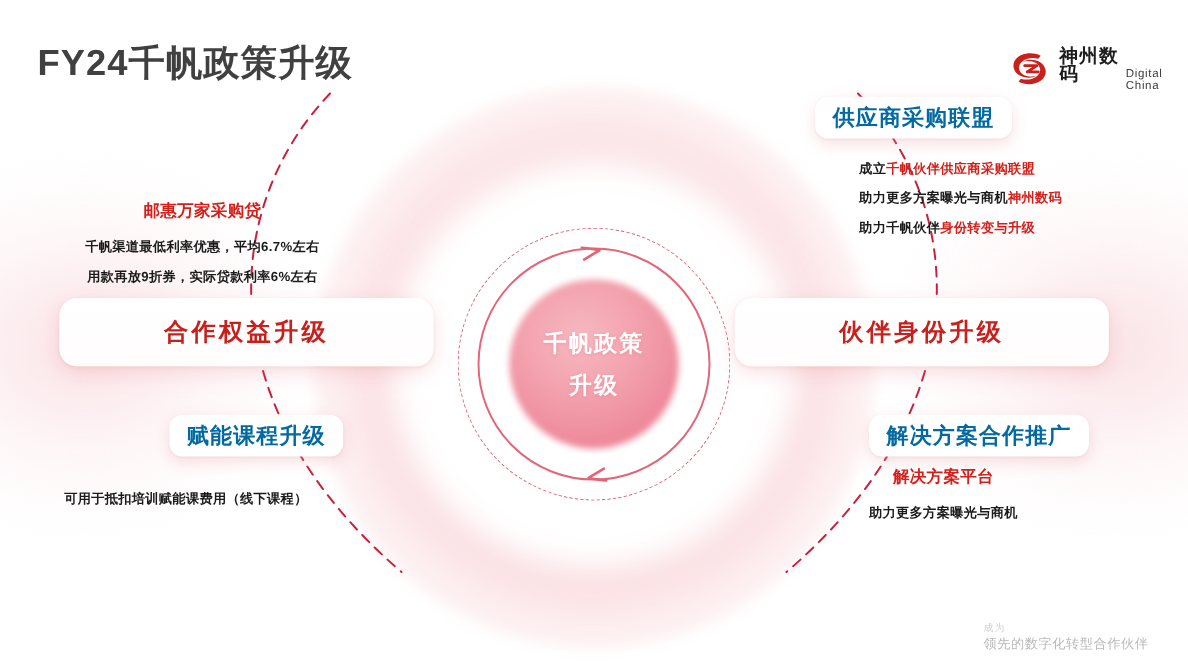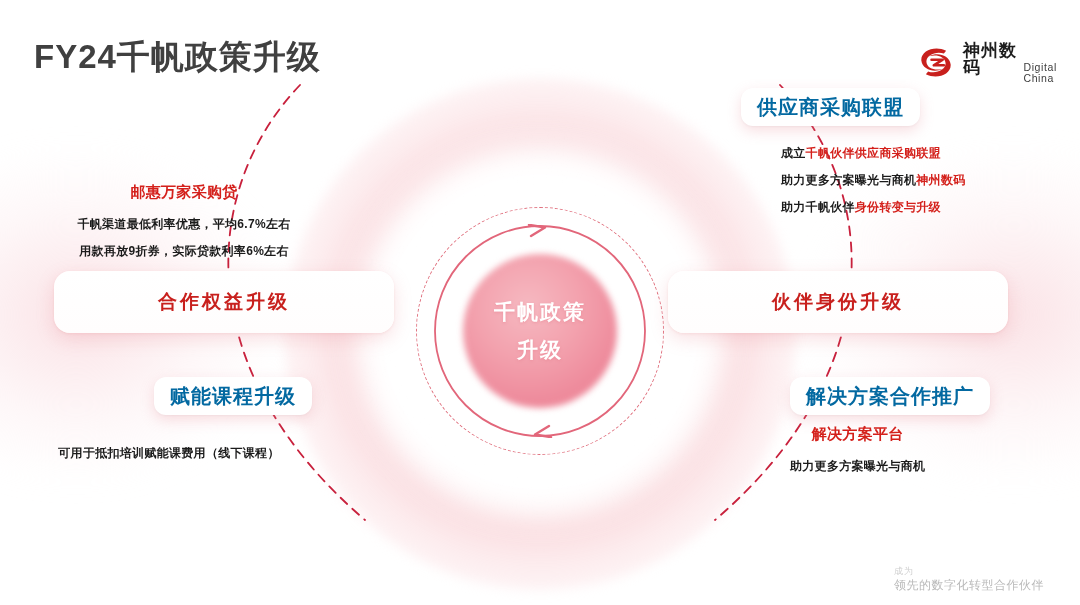--- a/index.html
+++ b/index.html
@@ -74,21 +74,21 @@
     text-shadow:0 1px 3px rgba(230,120,135,0.45);
   }
 
   
   .pill{
     position:absolute;height:62px;width:340px;
     background:linear-gradient(180deg,#ffffff 0%,#fffdfd 100%);
     border-radius:16px;
     display:flex;align-items:center;justify-content:center;
     box-shadow:0 6px 18px rgba(226,120,134,0.22), 0 1px 3px rgba(200,32,29,0.08);
-    color:#c8201d;font-size:19px;font-weight:bold;letter-spacing:3px;
+    color:#c8201d;font-size:22px;font-weight:bold;letter-spacing:3px;
   }
   .pill.left{left:54px;top:271px;}
   .pill.right{left:668px;top:271px;}
 
   
   .chip{
     position:absolute;height:38px;
     background:#ffffff;border-radius:12px;
     display:flex;align-items:center;justify-content:center;
     padding:0 16px;

